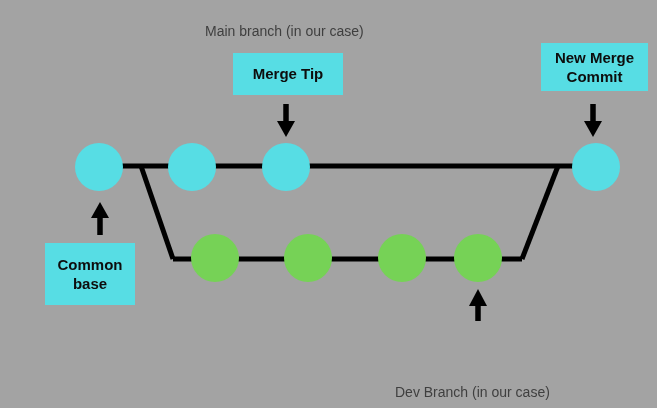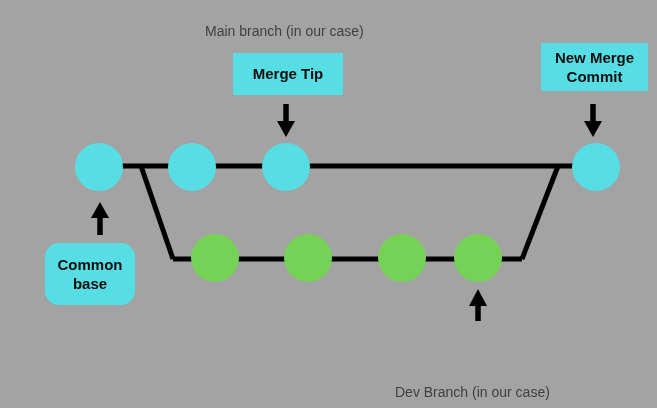--- a/index.html
+++ b/index.html
@@ -38,21 +38,21 @@
     align-items: center;
     justify-content: center;
     text-align: center;
     font-weight: bold;
     font-size: 15px;
     line-height: 1.3;
     color: #0d0d0d;
   }
   .label-box.main-tip    { left: 233px; top: 53px;  width: 110px; height: 42px; }
   .label-box.new-merge   { left: 541px; top: 43px;  width: 107px; height: 48px; }
-  .label-box.common-base { left: 45px;  top: 243px; width: 90px;  height: 62px; border-radius: 14px; }
+  .label-box.common-base { left: 45px;  top: 243px; width: 90px;  height: 62px; }
   .label-box.feature-tip { left: 427px; top: 330px; width: 110px; height: 40px; }
 </style>
 </head>
 <body>
 
 <div class="canvas">
 
   <svg class="diagram-svg" viewBox="0 0 657 408">
 
     <path d="M100 166 H596" fill="none" stroke-width="5" stroke="#000000"></path>

